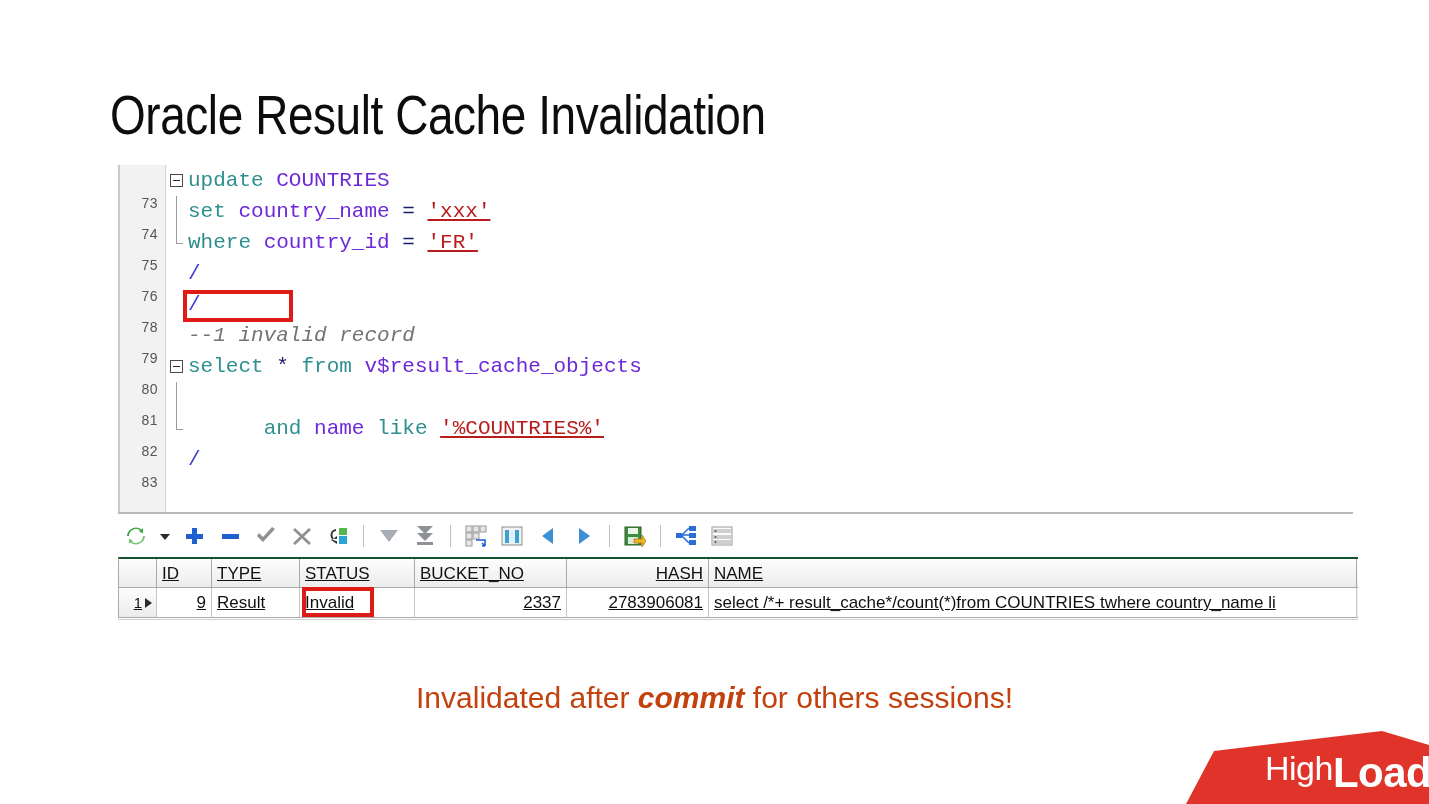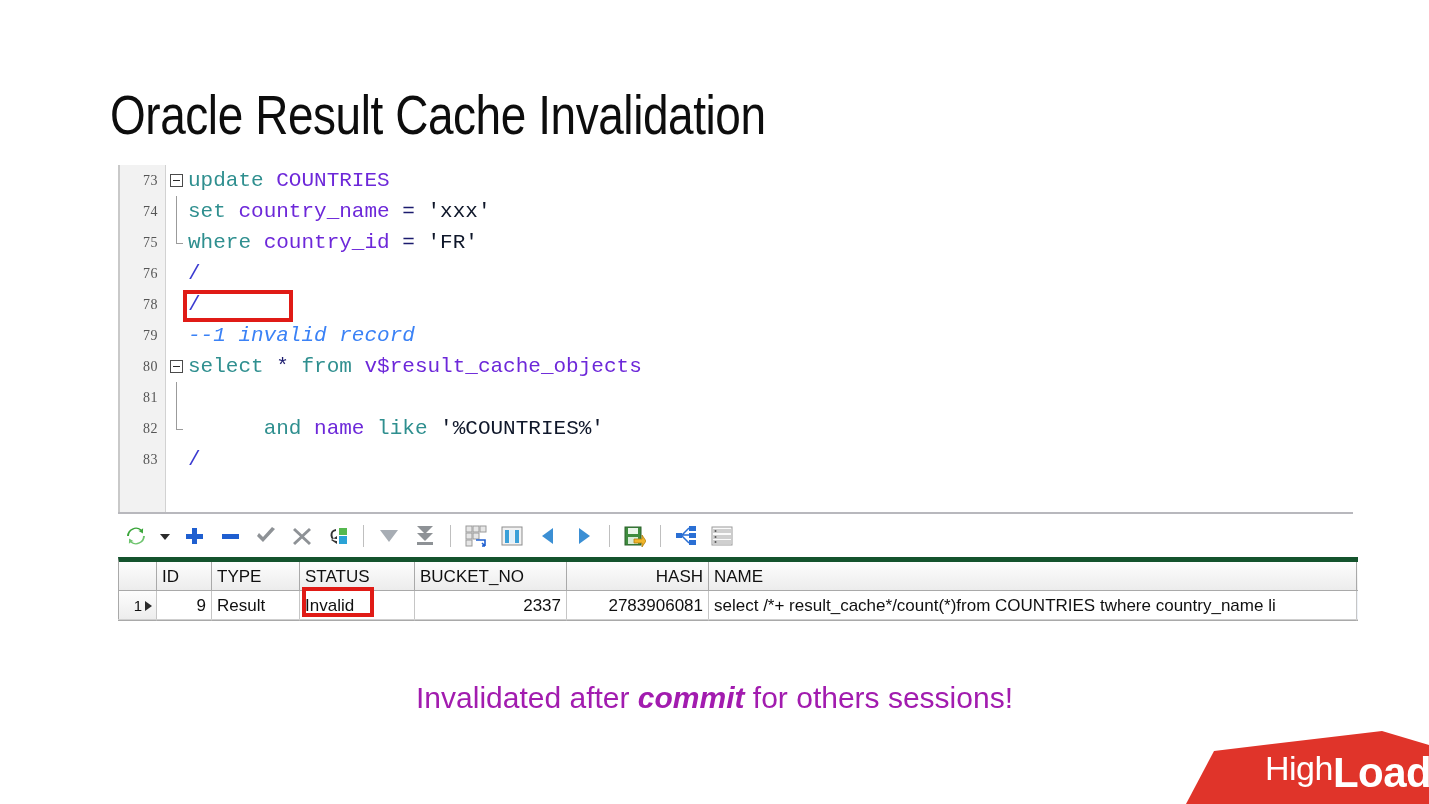--- a/index.html
+++ b/index.html
@@ -74,25 +74,26 @@
     white-space: pre;
     font-family: "Liberation Mono", monospace;
     font-size: 21px;
   }
 
   .ln {
     position: absolute;
     left: 0;
     width: 40px;
     text-align: right;
-    font-family: Liberation Serif, serif;
+    font-family: Liberation Sans, sans-serif;
     font-size: 14px;
     color: #555;
     line-height: 31px;
     letter-spacing: 0.5px;
+    margin-top: 23px;
   }
 
   .fold-box {
     position: absolute;
     left: 52px;
     top: 9px;
     width: 13px;
     height: 13px;
     border: 1px solid #4a4a4a;
     background: #ffffff;
@@ -134,24 +135,24 @@
     position: absolute;
     left: 67px;
     top: 0;
     width: 2px;
     height: 31px;
     background: #3a3ad0;
   }
 
   .kw   { color: #2f8f8f; }
   .idn  { color: #6d28d9; }
-  .str  { color: #0f172a; }
+  .str  { color: #b91c1c; text-decoration: underline; }
   .op   { color: #1b1b6e; }
   .punc { color: #3a3ad0; }
-  .cmt  { color: #3b82f6; font-style: italic; }
+  .cmt  { color: #737373; font-style: italic; }
 
   .hl-box {
     position: absolute;
     border: 4px solid #e01b16;
     pointer-events: none;
   }
 
   #code-bottom-rule {
     position: absolute;
     left: 0;
@@ -198,22 +199,23 @@
     width: 1240px;
     height: 68px;
     font-family: "Liberation Sans", sans-serif;
     font-size: 17px;
     color: #111;
     overflow: hidden;
   }
   #grid-inner {
     position: relative;
     width: 1245px;
-    border-top: 5px solid #14532d;
+    border-top: 2px solid #14532d;
     border-left: 1px solid #a9a9a9;
+    text-decoration: underline;
   }
   .grid-row { display: flex; }
   .gh {
     height: 29px;
     line-height: 29px;
     background: linear-gradient(#fdfdfd, #ececec);
     border-right: 1px solid #a9a9a9;
     border-bottom: 1px solid #a9a9a9;
     padding: 0 5px;
     font-size: 17px;
@@ -271,21 +273,21 @@
 
   
   #caption {
     position: absolute;
     left: 0;
     top: 681px;
     width: 1429px;
     text-align: center;
     font-family: "Liberation Sans", sans-serif;
     font-size: 30px;
-    color: #a21caf;
+    color: #c2410c;
     white-space: nowrap;
   }
   #caption .em { font-weight: bold; font-style: italic; }
 
   
   #logo {
     position: absolute;
     left: 1186px;
     top: 731px;
     width: 243px;

